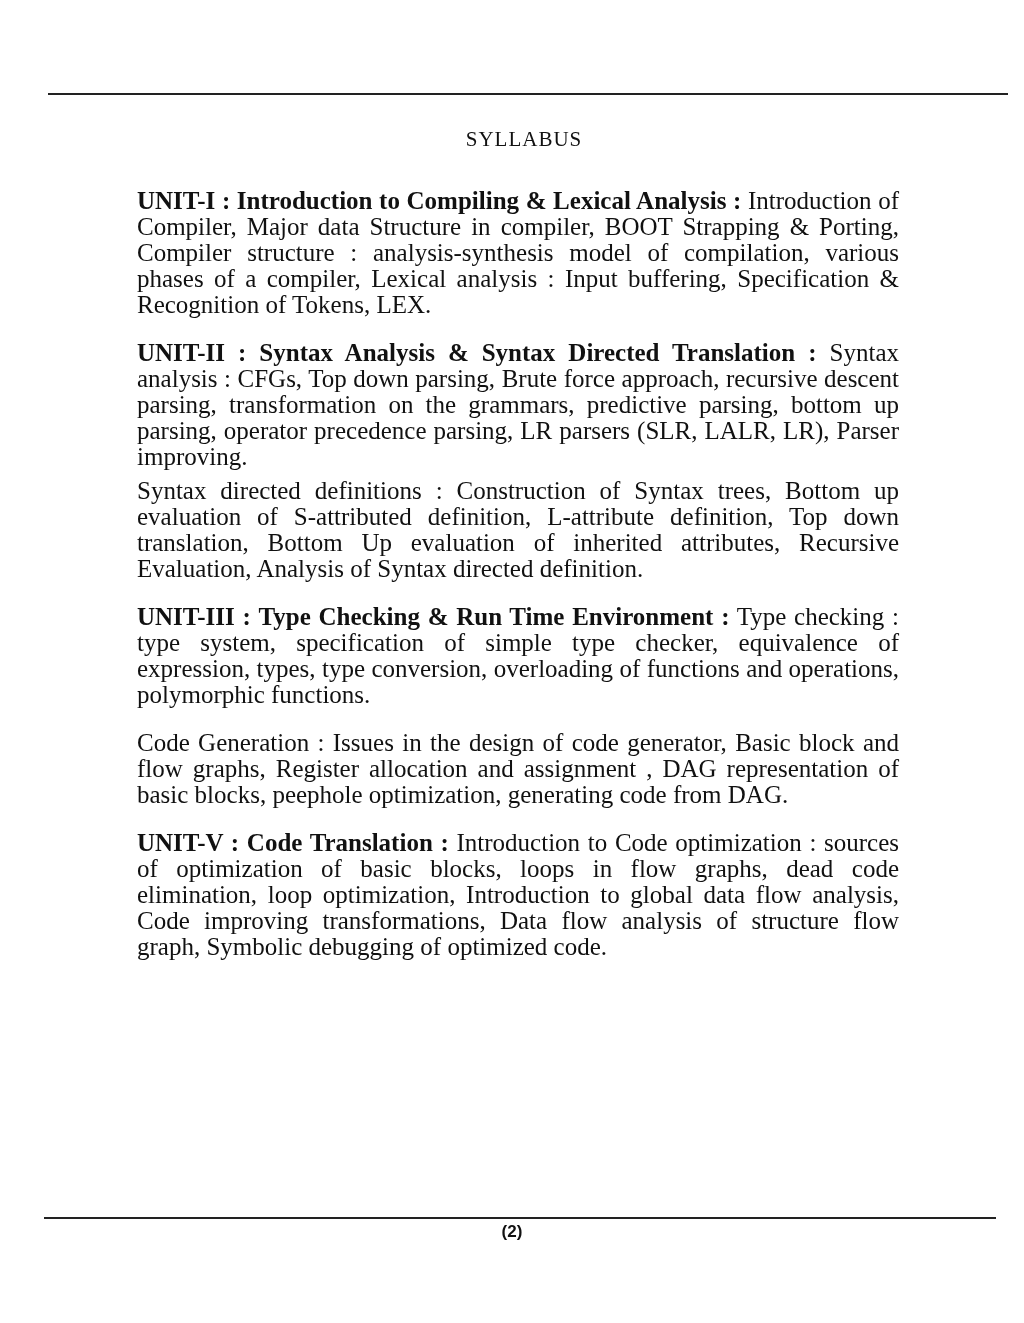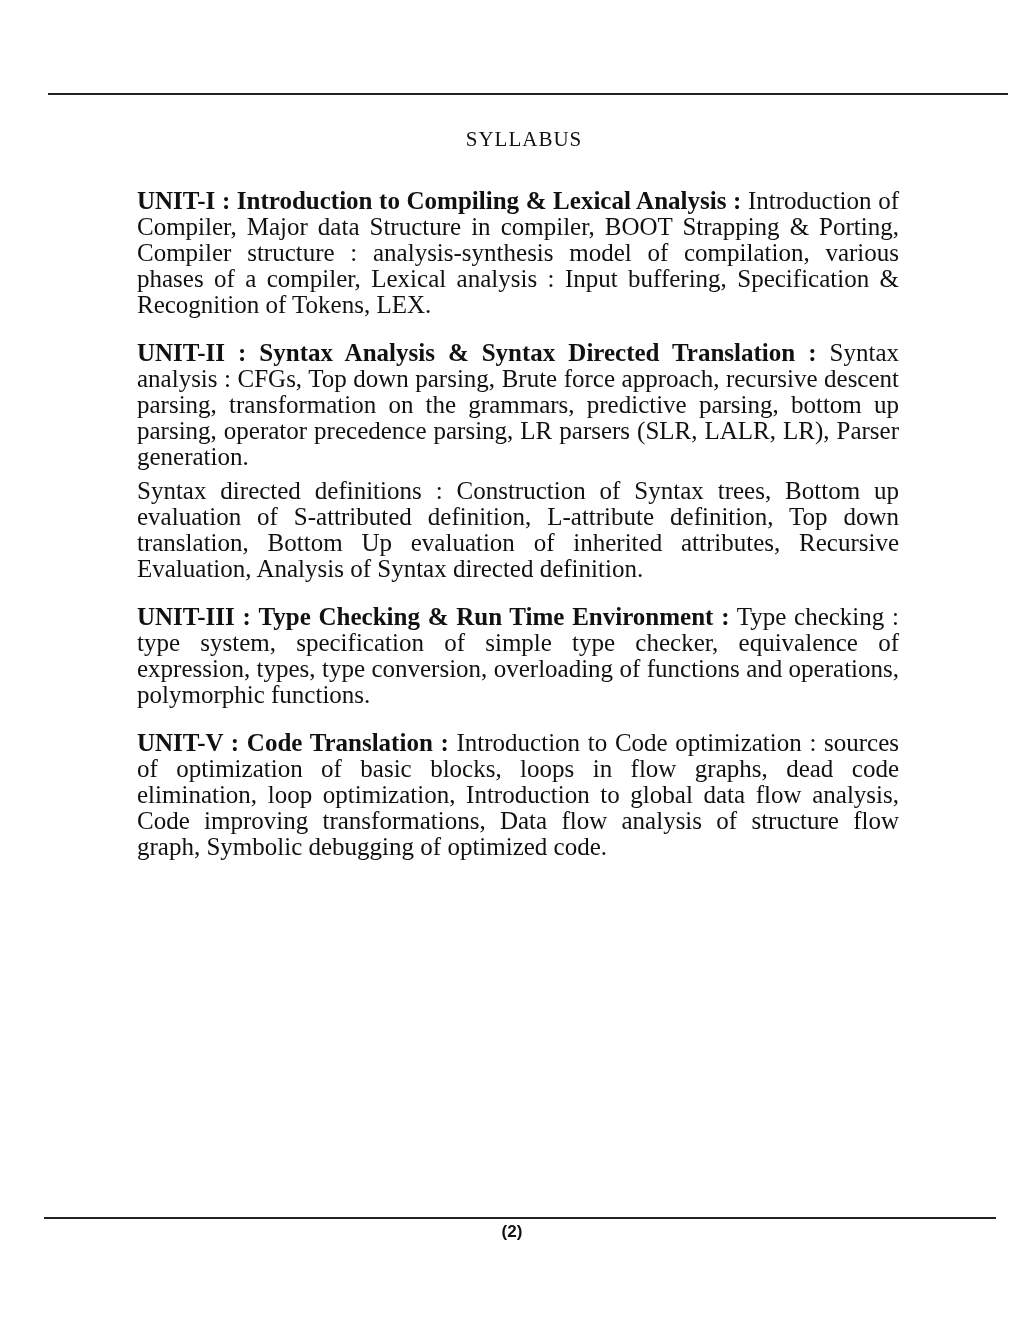--- a/index.html
+++ b/index.html
@@ -28,34 +28,35 @@
       <span class="unit-head">UNIT-I :</span>
       <span class="unit-head">Introduction to Compiling &amp; Lexical Analysis :</span>
       <span>Introduction of Compiler, Major data Structure in compiler, BOOT Strapping &amp; Porting, Compiler structure : analysis-synthesis model of compilation, various phases of a compiler, Lexical analysis : Input buffering, Specification &amp; Recognition of Tokens, LEX.</span>
     </p>
   </section>
 
   <section class="gap-lg">
     <p class="para">
       <span class="unit-head">UNIT-II :</span>
       <span class="unit-head">Syntax Analysis &amp; Syntax Directed Translation :</span>
-      <span>Syntax analysis : CFGs, Top down parsing, Brute force approach, recursive descent parsing, transformation on the grammars, predictive parsing, bottom up parsing, operator precedence parsing, LR parsers (SLR, LALR, LR), Parser generation.</span>
+      <span>Syntax analysis : CFGs, Top down parsing, Brute force approach, recursive descent parsing, transformation on the grammars, predictive parsing, bottom up parsing, operator precedence parsing, LR parsers (SLR, LALR, LR), Parser improving.</span>
     </p>
     <p class="para gap-sm">Syntax directed definitions : Construction of Syntax trees, Bottom up evaluation of S-attributed definition, L-attribute definition, Top down translation, Bottom Up evaluation of inherited attributes, Recursive Evaluation, Analysis of Syntax directed definition.</p>
   </section>
 
   <section class="gap-lg">
     <p class="para">
       <span class="unit-head">UNIT-III :</span>
       <span class="unit-head">Type Checking &amp; Run Time Environment :</span>
       <span>Type checking : type system, specification of simple type checker, equivalence of expression, types, type conversion, overloading of functions and operations, polymorphic functions.</span>
     </p>
   </section>
 
   <section class="gap-lg">
+    <p class="para gap-sm">Code Generation : Issues in the design of code generator, Basic block and flow graphs, Register allocation and assignment , DAG representation of basic blocks, peephole optimization, generating code from DAG.</p>
   </section>
 
   <section class="gap-lg">
     <p class="para">
       <span class="unit-head">UNIT-V :</span>
       <span class="unit-head">Code Translation :</span>
       <span>Introduction to Code optimization : sources of optimization of basic blocks, loops in flow graphs, dead code elimination, loop optimization, Introduction to global data flow analysis, Code improving transformations, Data flow analysis of structure flow graph, Symbolic debugging of optimized code.</span>
     </p>
   </section>
 

